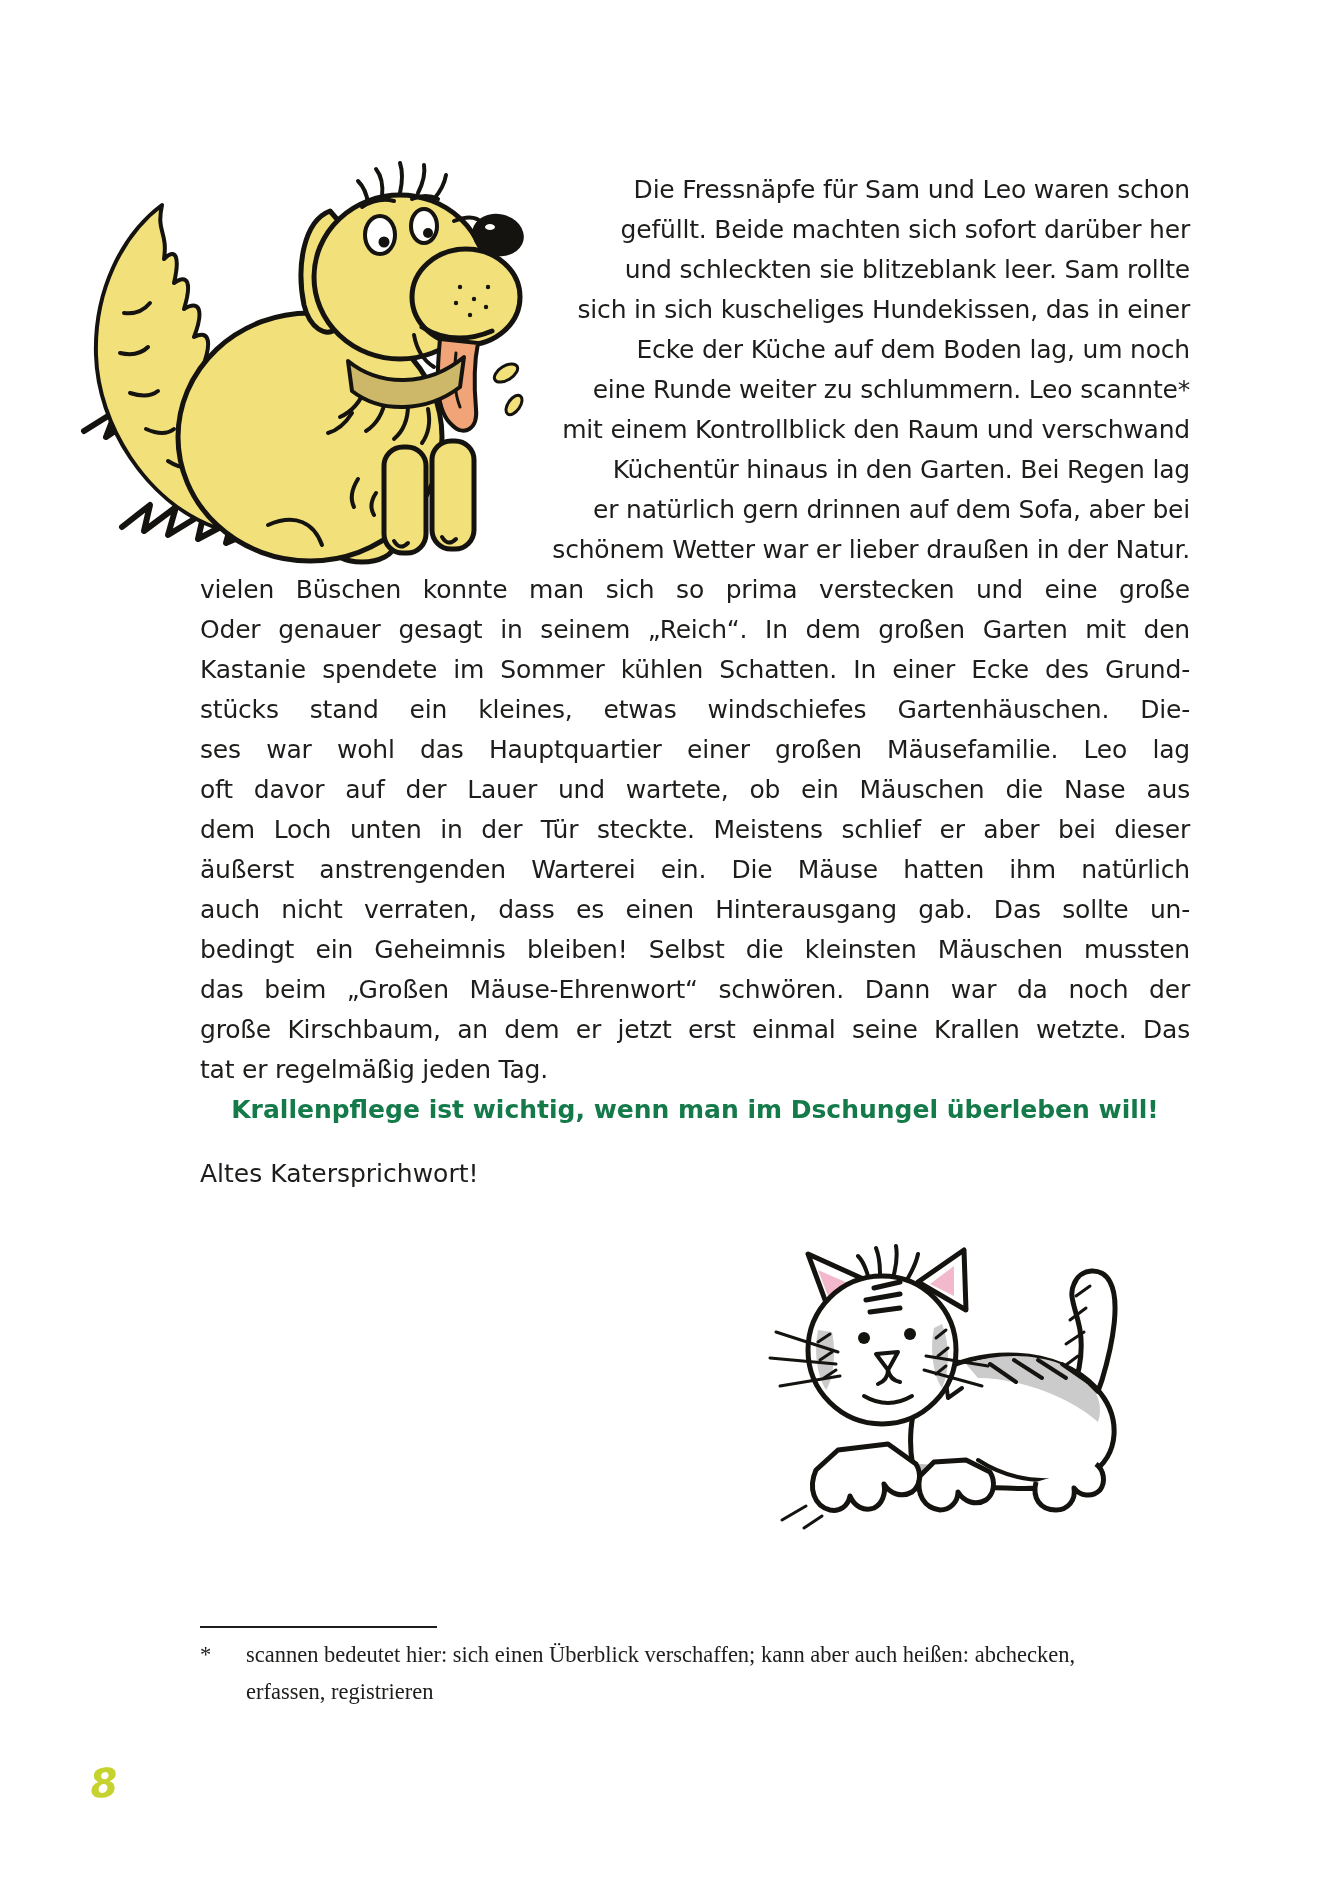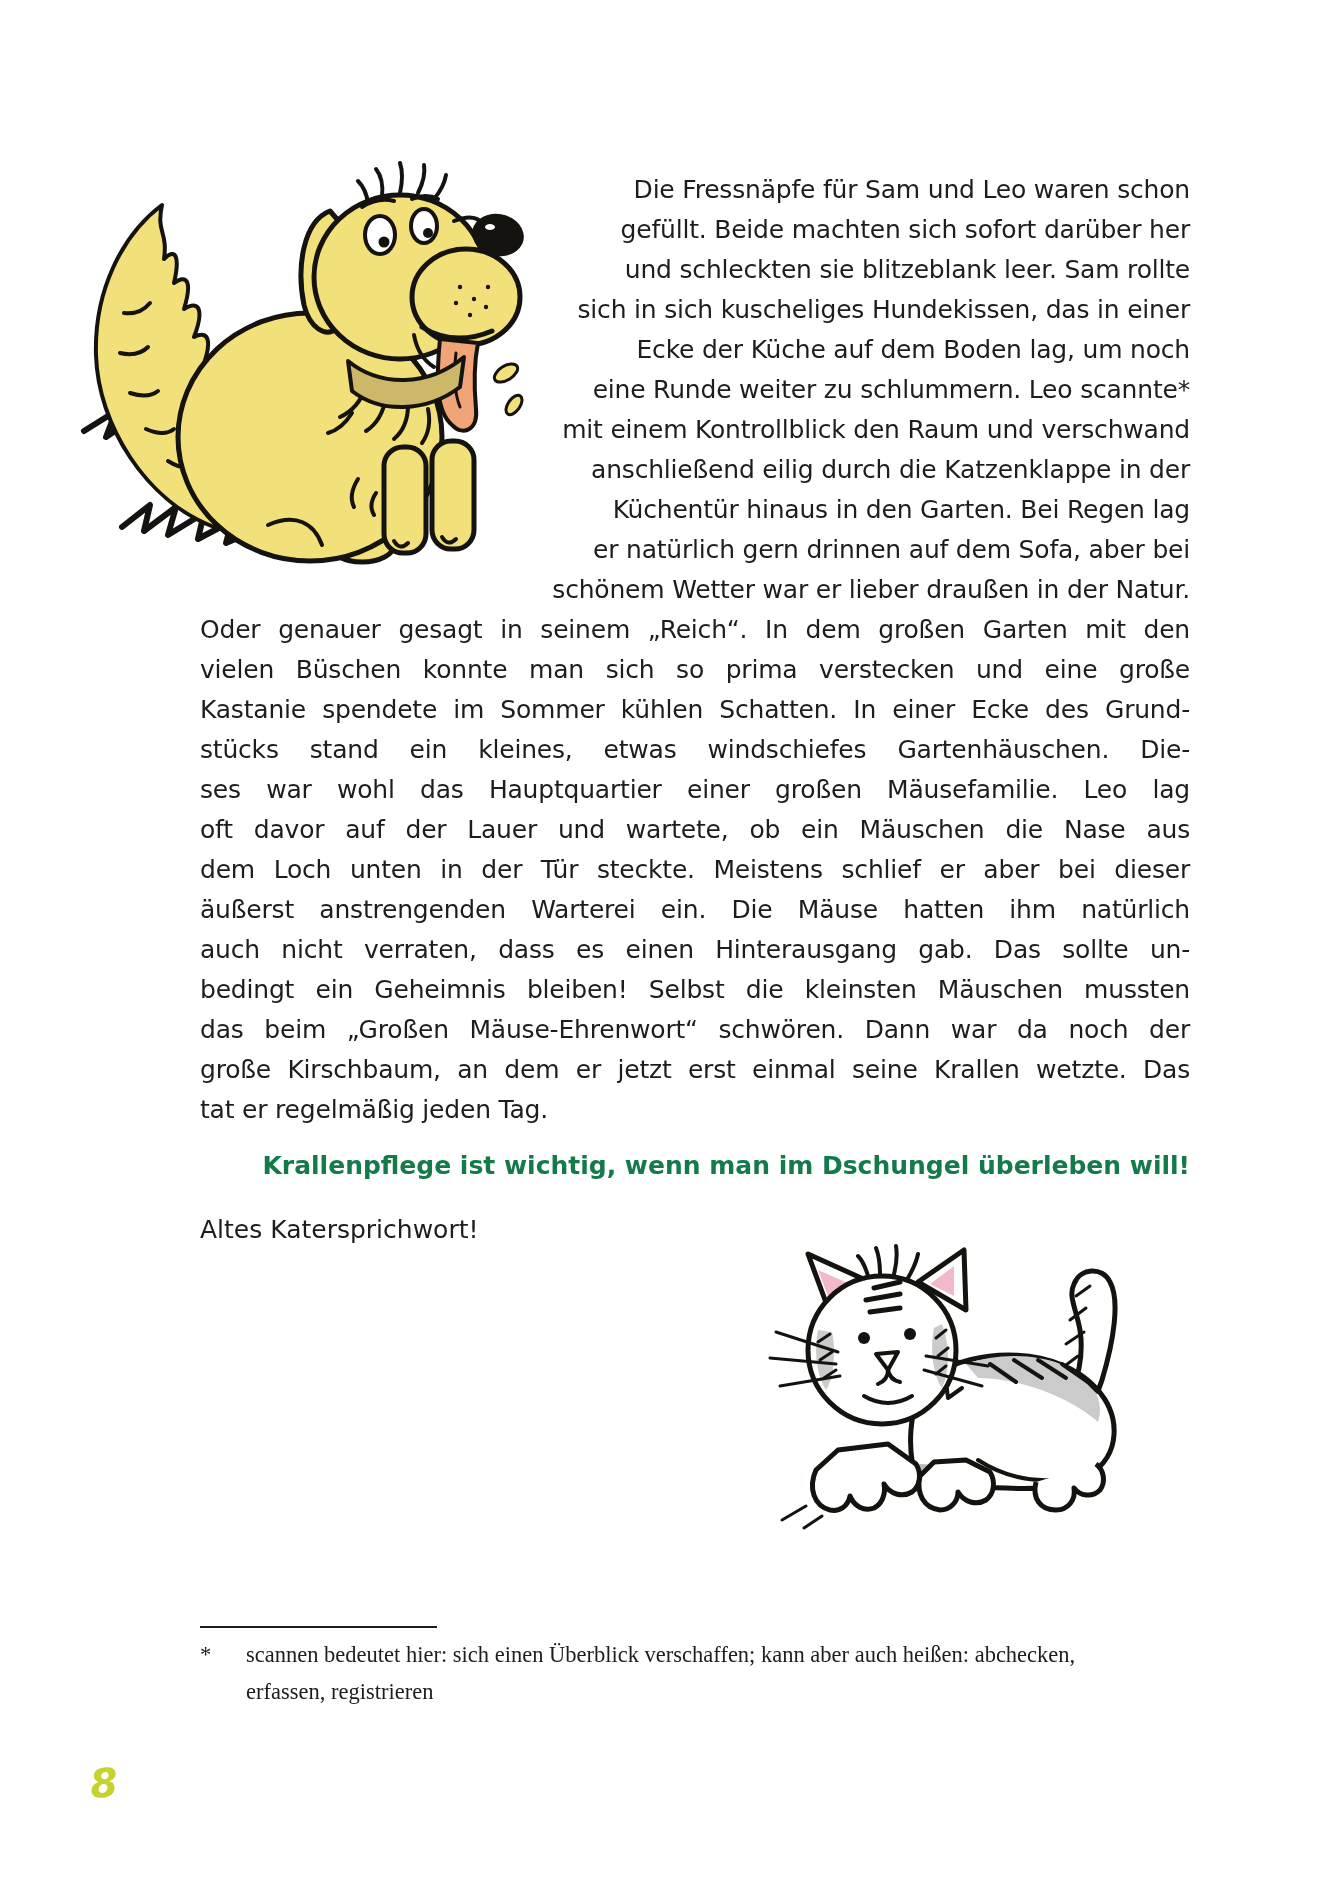--- a/index.html
+++ b/index.html
@@ -17,24 +17,23 @@
     left:200px;top:170px;width:990px;
   }
   .line{
     height:40px;line-height:40px;
     font-size:25px;letter-spacing:-0.2px;
   }
   .line.wrapped{text-align:right;white-space:nowrap;}
   .line.just{text-align:justify;text-align-last:justify;}
   .line.leftal{text-align:left;}
   .highlight-line{
-    margin-top:16px;
     height:40px;line-height:40px;
     font-size:25px;font-weight:bold;
-    text-align:right;
+    text-align:center;
   }
   .attribution-line{
     margin-top:24px;
     height:40px;line-height:40px;
     font-size:25px;text-align:left;
   }
   
   .footnote{
     position:absolute;left:200px;top:1626px;width:1000px;
     font-family:"Liberation Serif","DejaVu Serif",serif;
@@ -163,28 +162,27 @@
 
   <div class="story">
     <div>
         <div class="line wrapped">Die Fressnäpfe für Sam und Leo waren schon</div>
         <div class="line wrapped">gefüllt. Beide machten sich sofort darüber her</div>
         <div class="line wrapped">und schleckten sie blitzeblank leer. Sam rollte</div>
         <div class="line wrapped">sich in sich kuscheliges Hundekissen, das in einer</div>
         <div class="line wrapped">Ecke der Küche auf dem Boden lag, um noch</div>
         <div class="line wrapped">eine Runde weiter zu schlummern. Leo scannte*</div>
         <div class="line wrapped">mit einem Kontrollblick den Raum und verschwand</div>
-        <div class="line wrapped">anschließend eilig durch die Katzenklappe in der</div>
         <div class="line wrapped">Küchentür hinaus in den Garten. Bei Regen lag</div>
         <div class="line wrapped">er natürlich gern drinnen auf dem Sofa, aber bei</div>
         <div class="line wrapped">schönem Wetter war er lieber draußen in der Natur.</div>
       </div>
     <div>
+        <div class="line just">vielen Büschen konnte man sich so prima verstecken und eine große</div>
         <div class="line just">Oder genauer gesagt in seinem „Reich“. In dem großen Garten mit den</div>
-        <div class="line just">vielen Büschen konnte man sich so prima verstecken und eine große</div>
         <div class="line just">Kastanie spendete im Sommer kühlen Schatten. In einer Ecke des Grund-</div>
         <div class="line just">stücks stand ein kleines, etwas windschiefes Gartenhäuschen. Die-</div>
         <div class="line just">ses war wohl das Hauptquartier einer großen Mäusefamilie. Leo lag</div>
         <div class="line just">oft davor auf der Lauer und wartete, ob ein Mäuschen die Nase aus</div>
         <div class="line just">dem Loch unten in der Tür steckte. Meistens schlief er aber bei dieser</div>
         <div class="line just">äußerst anstrengenden Warterei ein. Die Mäuse hatten ihm natürlich</div>
         <div class="line just">auch nicht verraten, dass es einen Hinterausgang gab. Das sollte un-</div>
         <div class="line just">bedingt ein Geheimnis bleiben! Selbst die kleinsten Mäuschen mussten</div>
         <div class="line just">das beim „Großen Mäuse-Ehrenwort“ schwören. Dann war da noch der</div>
         <div class="line just">große Kirschbaum, an dem er jetzt erst einmal seine Krallen wetzte. Das</div>

